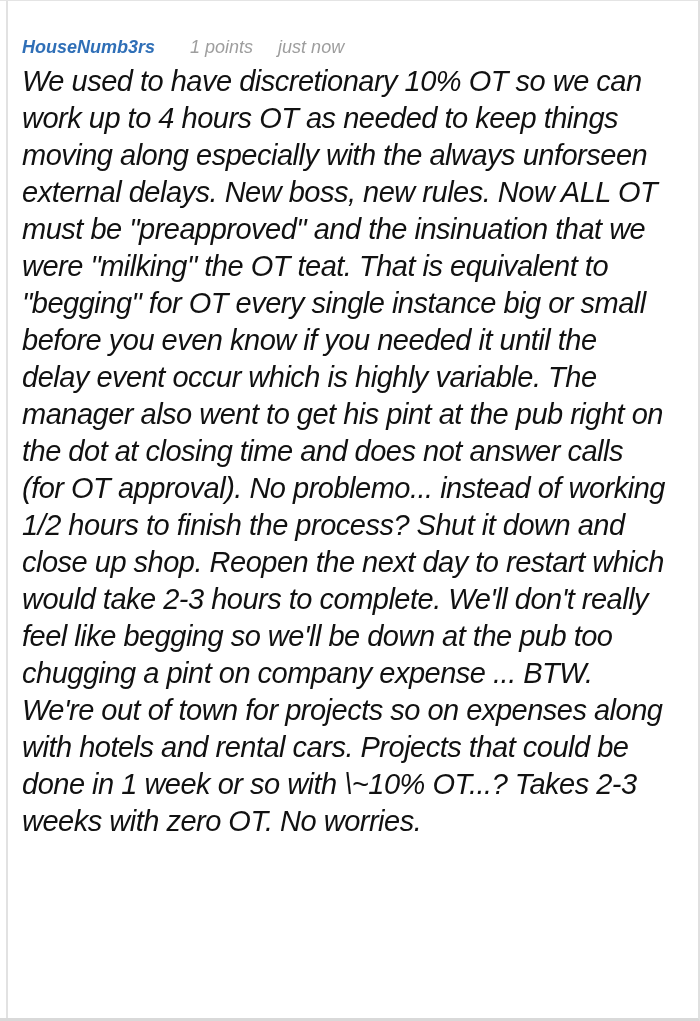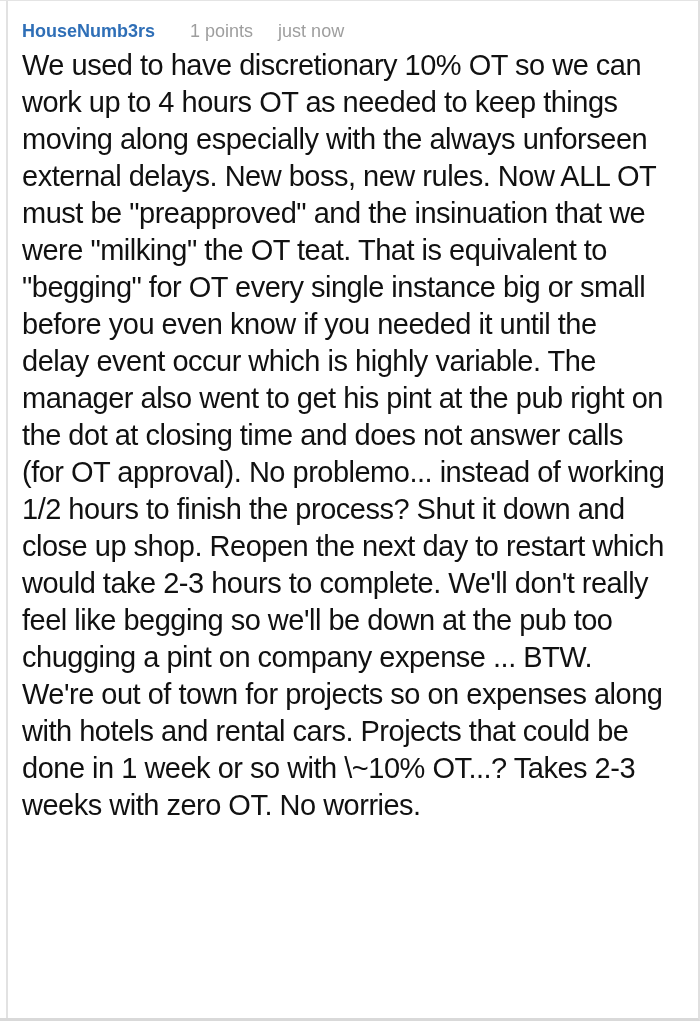--- a/index.html
+++ b/index.html
@@ -23,22 +23,23 @@
     position: absolute;
     left: 6px;
     top: 0;
     bottom: 0;
     width: 2px;
     background: #e2e2e2;
   }
   .comment {
     position: absolute;
     left: 22px;
-    top: 0;
+    top: 16px;
     width: 645px;
+    font-style: italic;
   }
   .comment-header {
     padding-top: 19px;
     font-size: 18px;
     line-height: 22px;
     white-space: nowrap;
   }
   .username {
     font-weight: bold;
     color: #2f6fb7;

